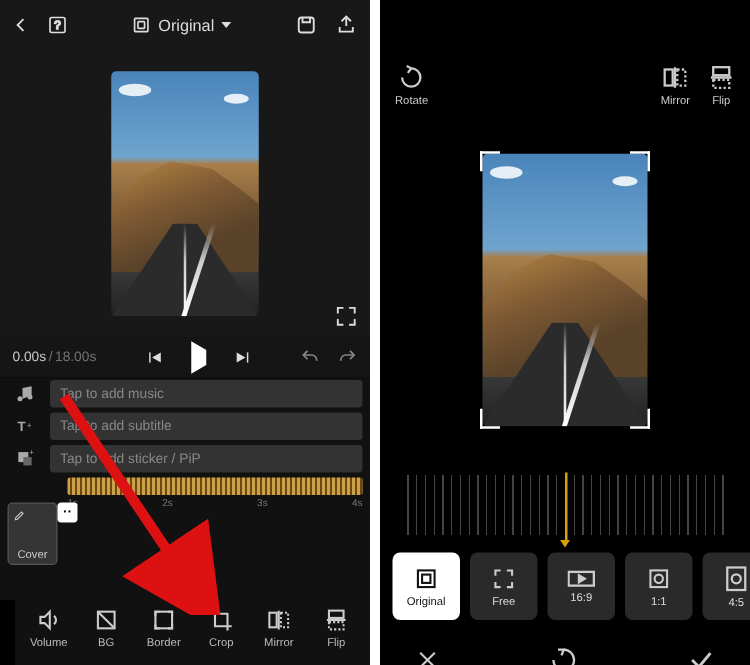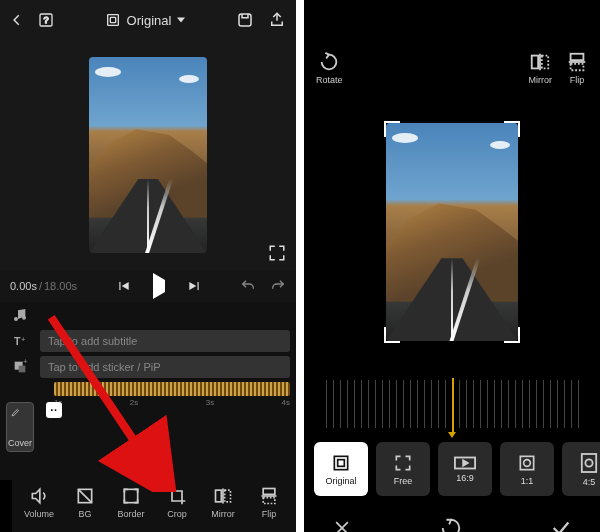--- a/index.html
+++ b/index.html
@@ -29,21 +29,21 @@
   .scrub-bar { display:flex; align-items:center; padding:6px 10px; background:#151515; height:32px; font-size:11px; color:#ccc; }
   .scrub-time { display:flex; gap:2px; align-items:center; }
   .scrub-ctr { flex:1; display:flex; justify-content:center; gap:22px; align-items:center;}
   .scrub-rgt { display:flex; gap:14px; align-items:center;}
   .tri-play{width:0;height:0;border-left:12px solid #fff;border-top:7px solid transparent;border-bottom:7px solid transparent;}
 
   .tracks { background:#111; padding:0; position:relative; }
   .track-row { display:flex; align-items:center; height:26px; }
   .track-ic { width:40px; display:flex; justify-content:center; align-items:center; color:#aaa; font-size:11px;}
   .track-placeholder{ flex:1; margin:2px 6px 2px 0; background:#333; color:#888; font-size:11px; display:flex; align-items:center; padding:0 8px; height:22px; border-radius:3px;}
-  .cover-box{position:absolute;left:6px;top:100px;width:28px;height:50px;border-radius:4px;background:#353535;border:1px solid #555;display:flex;align-items:flex-end;justify-content:center;color:#ccc;font-size:9px;padding-bottom:3px;}
+  .cover-box{position:absolute;left:6px;top:100px;width:40px;height:50px;border-radius:4px;background:#353535;border:1px solid #555;display:flex;align-items:flex-end;justify-content:center;color:#ccc;font-size:9px;padding-bottom:3px;}
   .cover-i{position:absolute;top:4px;left:4px;color:#ccc;}
   .handle-box{position:absolute;left:46px;top:100px;width:16px;height:16px;border-radius:3px;background:#fff;color:#000;font-size:11px;display:flex;align-items:center;justify-content:center;font-weight:700;}
   .clip-strip{display:flex;height:48px;margin:4px 6px 0 54px;gap:1px;border:1px solid #c9a24a; border-radius:3px; overflow:hidden;}
   .clip-strip .frame{flex:1; background:linear-gradient(to bottom,#5a86b0 35%,#8a6038 60%,#333 100%); position:relative;}
   .clip-dur{position:absolute;top:2px;right:4px;font-size:9px;color:#fff;background:rgba(0,0,0,.35);padding:0 2px;border-radius:2px;}
   .wave-strip{height:14px;margin:2px 6px 0 54px;border-radius:2px;background:repeating-linear-gradient(90deg,#caa24a 0 2px,#72470e 2px 4px);}
   .ruler{height:14px; margin:2px 6px 0 54px; color:#777; font-size:8px; display:flex; justify-content:space-between;}
   .btm-tools{position:absolute;left:12px;right:0;bottom:0;background:#111;display:flex;justify-content:space-between;padding:6px 4px;height:52px;}
   .tool{flex:1;display:flex;flex-direction:column;align-items:center;gap:3px;color:#bbb;font-size:9px;}
   .arrow-anno{position:absolute;left:36px;top:308px;width:150px;height:184px;pointer-events:none;z-index:50;}
@@ -174,20 +174,21 @@
   </div>
 
   <div class="tracks" style="height:178px; position:relative;">
     <div class="track-row">
       <span class="track-ic">
         <svg width="16" height="16" viewBox="0 0 24 24" fill="#aaa">
               <path d="M9 18a3 3 0 11-6 0 3 3 0 016 0zM9 18V5l11-2v11"></path>
               <circle cx="18" cy="16" r="3"></circle>
             </svg>
       </span>
+      <div class="track-placeholder">Tap to add music</div>
     </div>
     <div class="track-row">
       <span class="track-ic">
         <svg width="16" height="16" viewBox="0 0 24 24" fill="#aaa">
               <text x="3" y="18" font-size="16" font-weight="700" fill="#aaa">T</text>
               <text x="14" y="14" font-size="10" fill="#aaa">+</text>
             </svg>
       </span>
       <div class="track-placeholder">Tap to add subtitle</div>
     </div>

